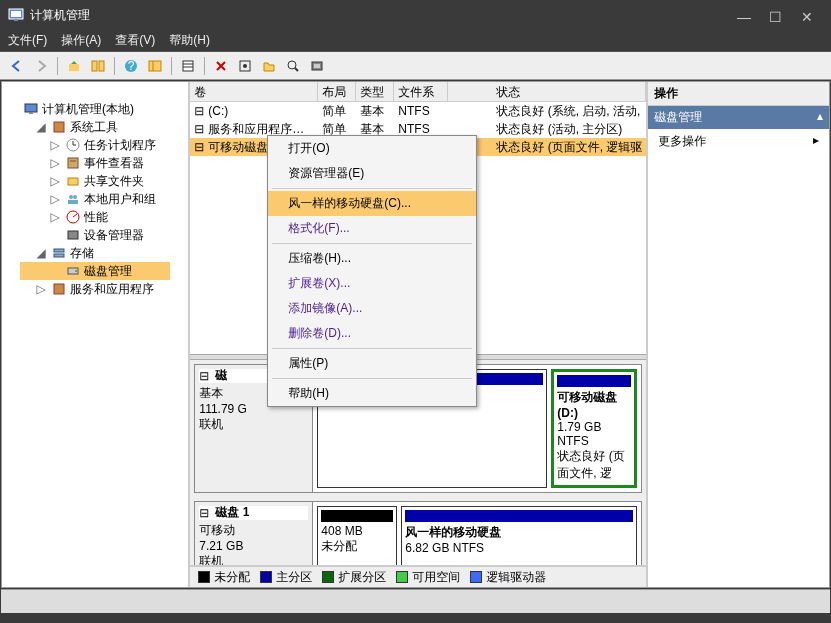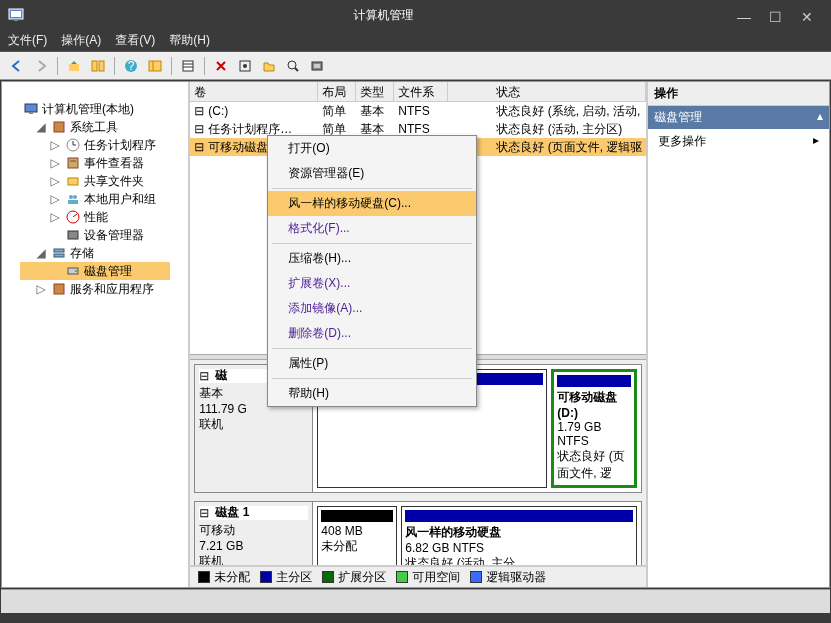--- a/index.html
+++ b/index.html
@@ -1,20 +1,20 @@
 <!DOCTYPE html>
 <html><head>
 <meta charset="utf-8">
 <style>
 * { box-sizing: border-box; margin: 0; padding: 0; font-family: "Microsoft YaHei", SimSun, sans-serif; font-size: 12px; }
 body { background: #3a3a3a; width: 831px; height: 623px; overflow: hidden; }
 
 .titlebar { height: 30px; background: #3a3a3a; display: flex; align-items: center; padding: 0 8px; color: #fff; }
 .titlebar .ticon { width: 16px; height: 16px; margin-right: 6px; }
-.titlebar .ttxt { flex: 1; text-align: center; }
+.titlebar .ttxt { flex: 1; }
 .winbtns { display: flex; gap: 20px; padding-right: 10px; }
 .winbtn { width: 12px; height: 12px; color: #ccc; cursor: pointer; font-size: 14px; }
 
 .menubar { height: 22px; background: #3a3a3a; display: flex; align-items: center; padding: 0 8px; color: #eee; gap: 14px; border-bottom: 1px solid #555; }
 .menubar span { cursor: default; }
 
 .toolbar { height: 28px; background: #eee; display: flex; align-items: center; padding: 0 6px; gap: 2px; border-bottom: 1px solid #999; }
 .tbtn { width: 22px; height: 22px; display: flex; align-items: center; justify-content: center; border: 1px solid transparent; }
 .tsep { width: 1px; height: 18px; background: #aaa; margin: 0 3px; }
 
@@ -288,21 +288,21 @@
     </div>
     <div class="vollist">
       <div class="volrow">
         <div class="c-vol"><span style="display:inline-block;width:14px">⊟</span><span>(C:)</span></div>
         <div class="c-lay">简单</div>
         <div class="c-typ">基本</div>
         <div class="c-fs">NTFS</div>
         <div class="c-st">状态良好 (系统, 启动, 活动,</div>
       </div>
       <div class="volrow">
-        <div class="c-vol"><span style="display:inline-block;width:14px">⊟</span><span>任务计划程序…</span></div>
+        <div class="c-vol"><span style="display:inline-block;width:14px">⊟</span><span>服务和应用程序…</span></div>
         <div class="c-lay">简单</div>
         <div class="c-typ">基本</div>
         <div class="c-fs">NTFS</div>
         <div class="c-st">状态良好 (活动, 主分区)</div>
       </div>
       <div class="volrow sel">
         <div class="c-vol"><span style="display:inline-block;width:14px">⊟</span><span>可移动磁盘 (D:)</span></div>
         <div class="c-lay">简单</div>
         <div class="c-typ">基本</div>
         <div class="c-fs">NTFS</div>
@@ -350,21 +350,20 @@
         <div class="diskparts">
           <div class="dpart" style="flex:0 0 80px">
             <div class="pbar unalloc"></div>
             <div>408 MB</div>
             <div>未分配</div>
           </div>
           <div class="dpart" style="flex:1">
             <div class="pbar sys"></div>
             <b>风一样的移动硬盘</b>
             <div>6.82 GB NTFS</div>
-            <div>状态良好 (活动, 主分</div>
           </div>
         </div>
       </div>
     </div>
 
     <div class="legend">
       <span class="lsw" style="background:#000"></span>
         <span>未分配</span>
       <span class="lsw" style="background:#0000a8;margin-left:6px"></span>
         <span>主分区</span>

